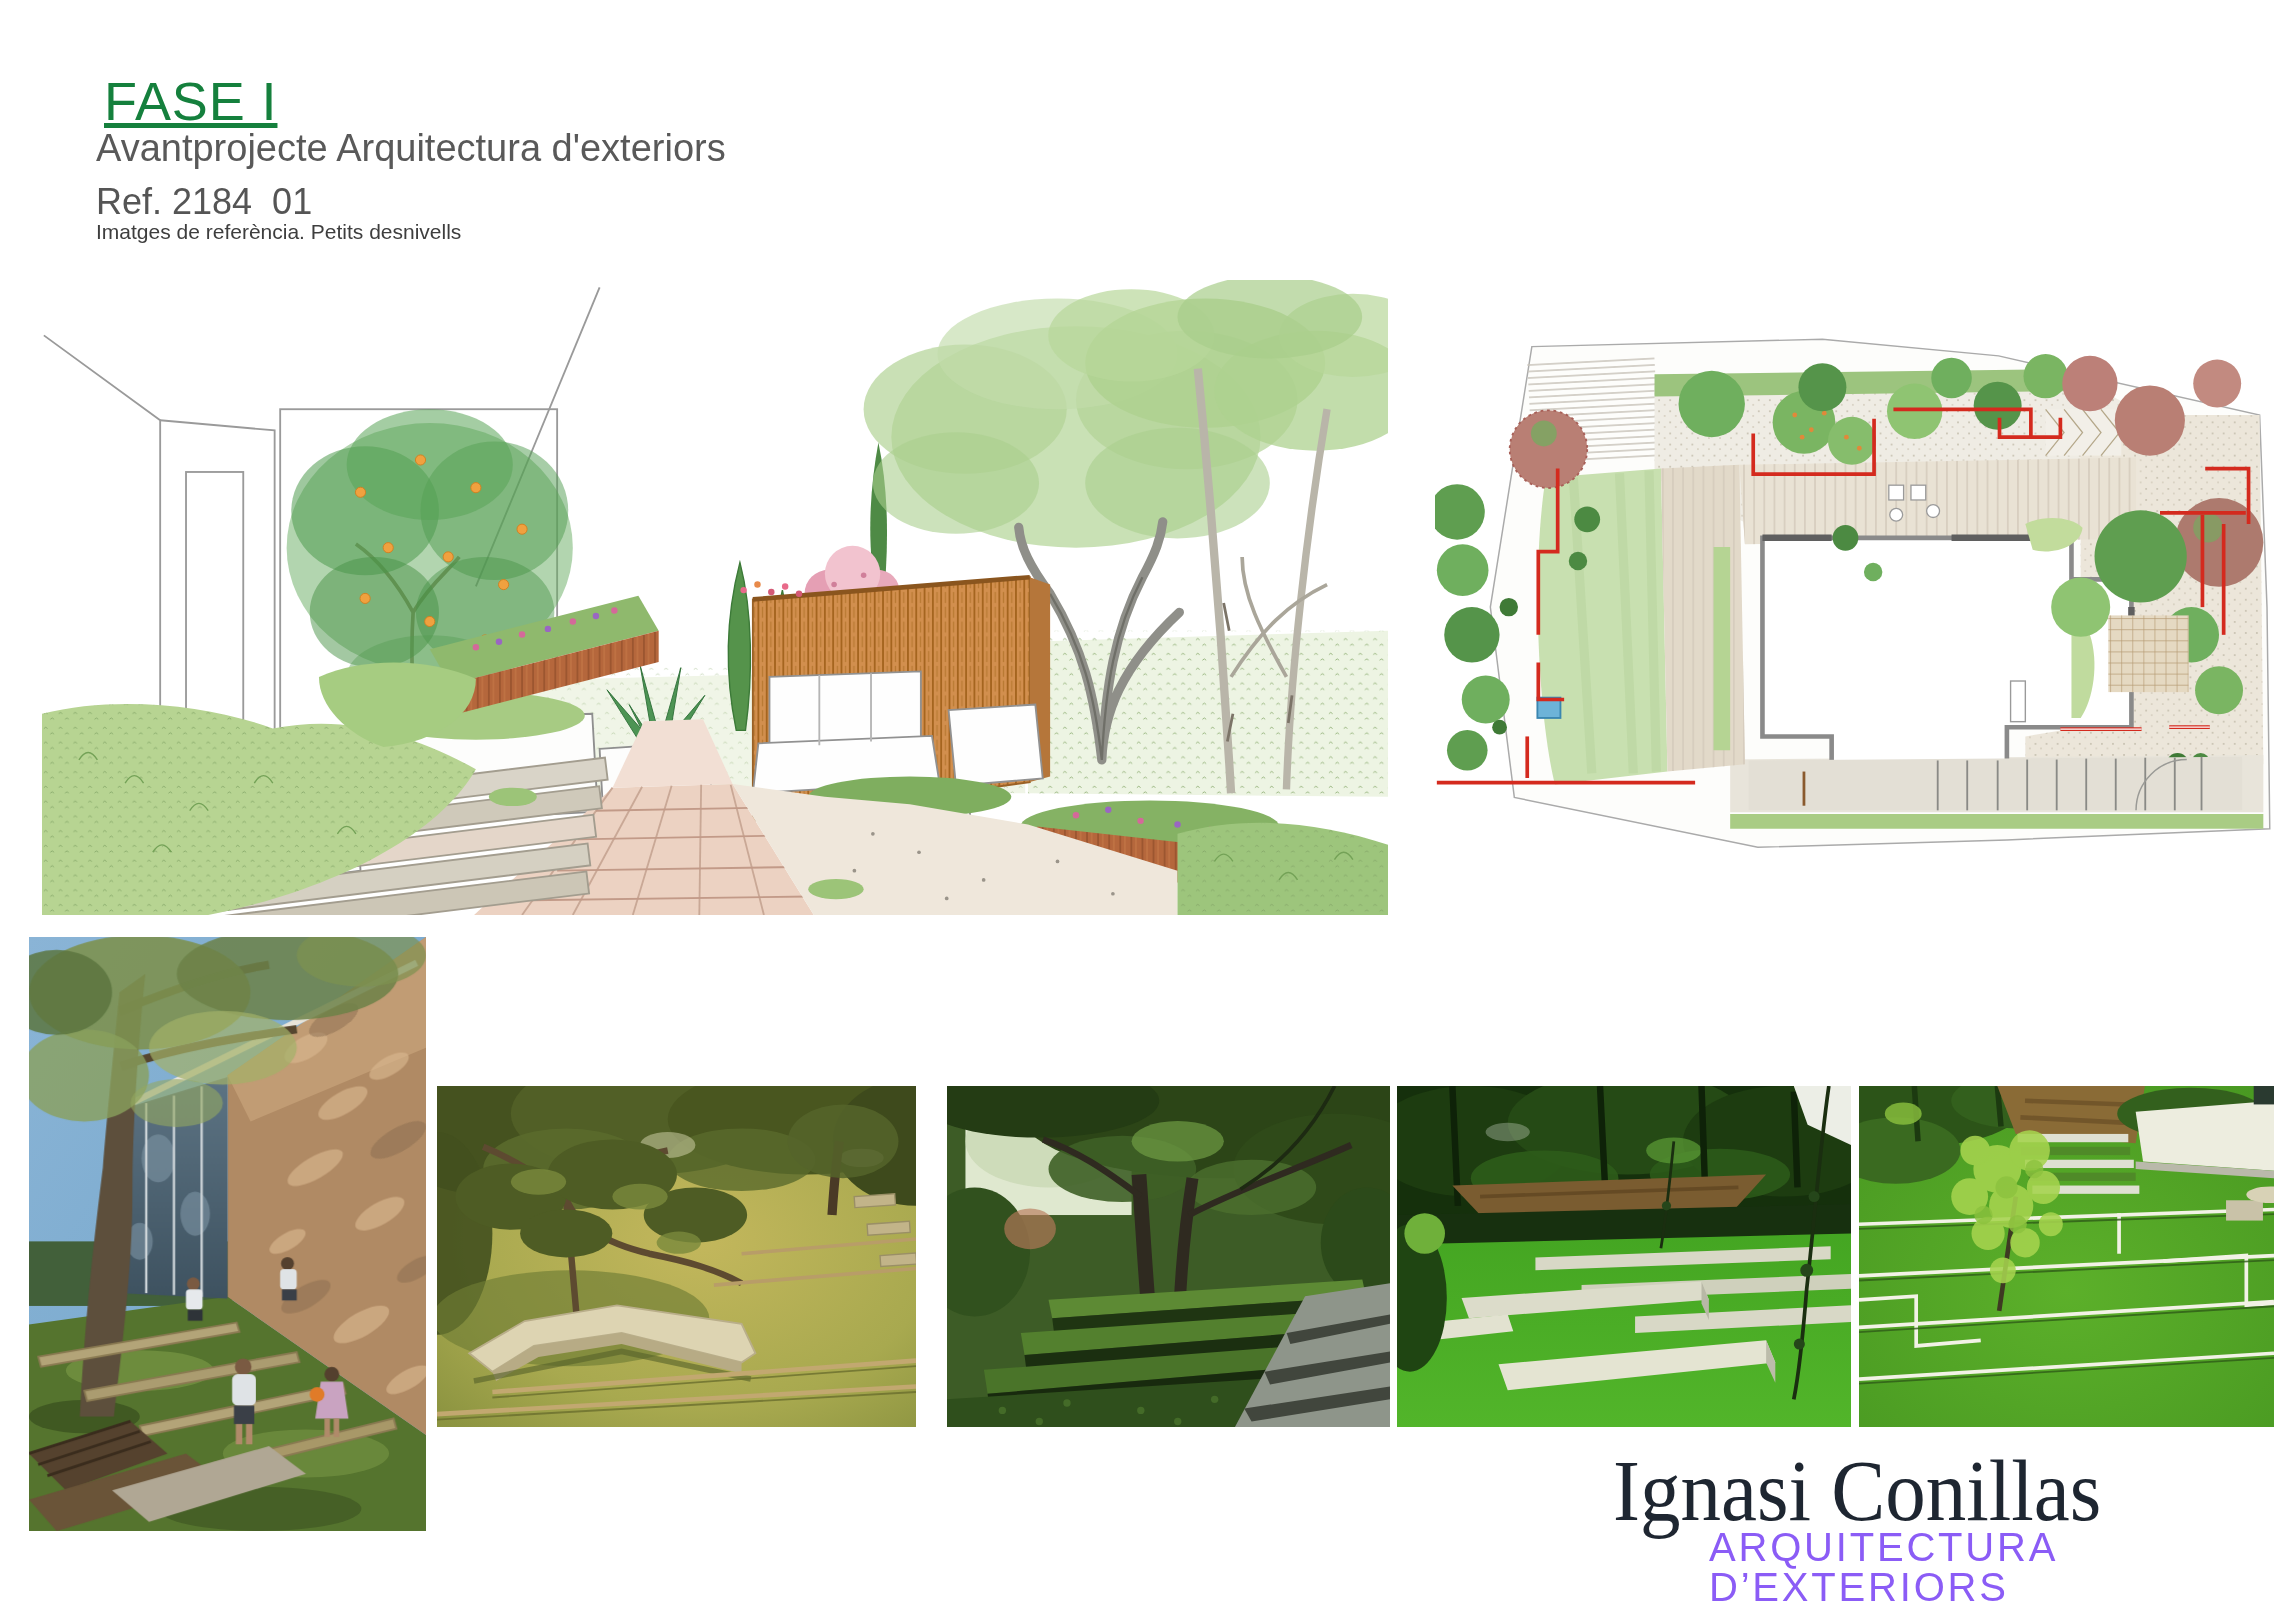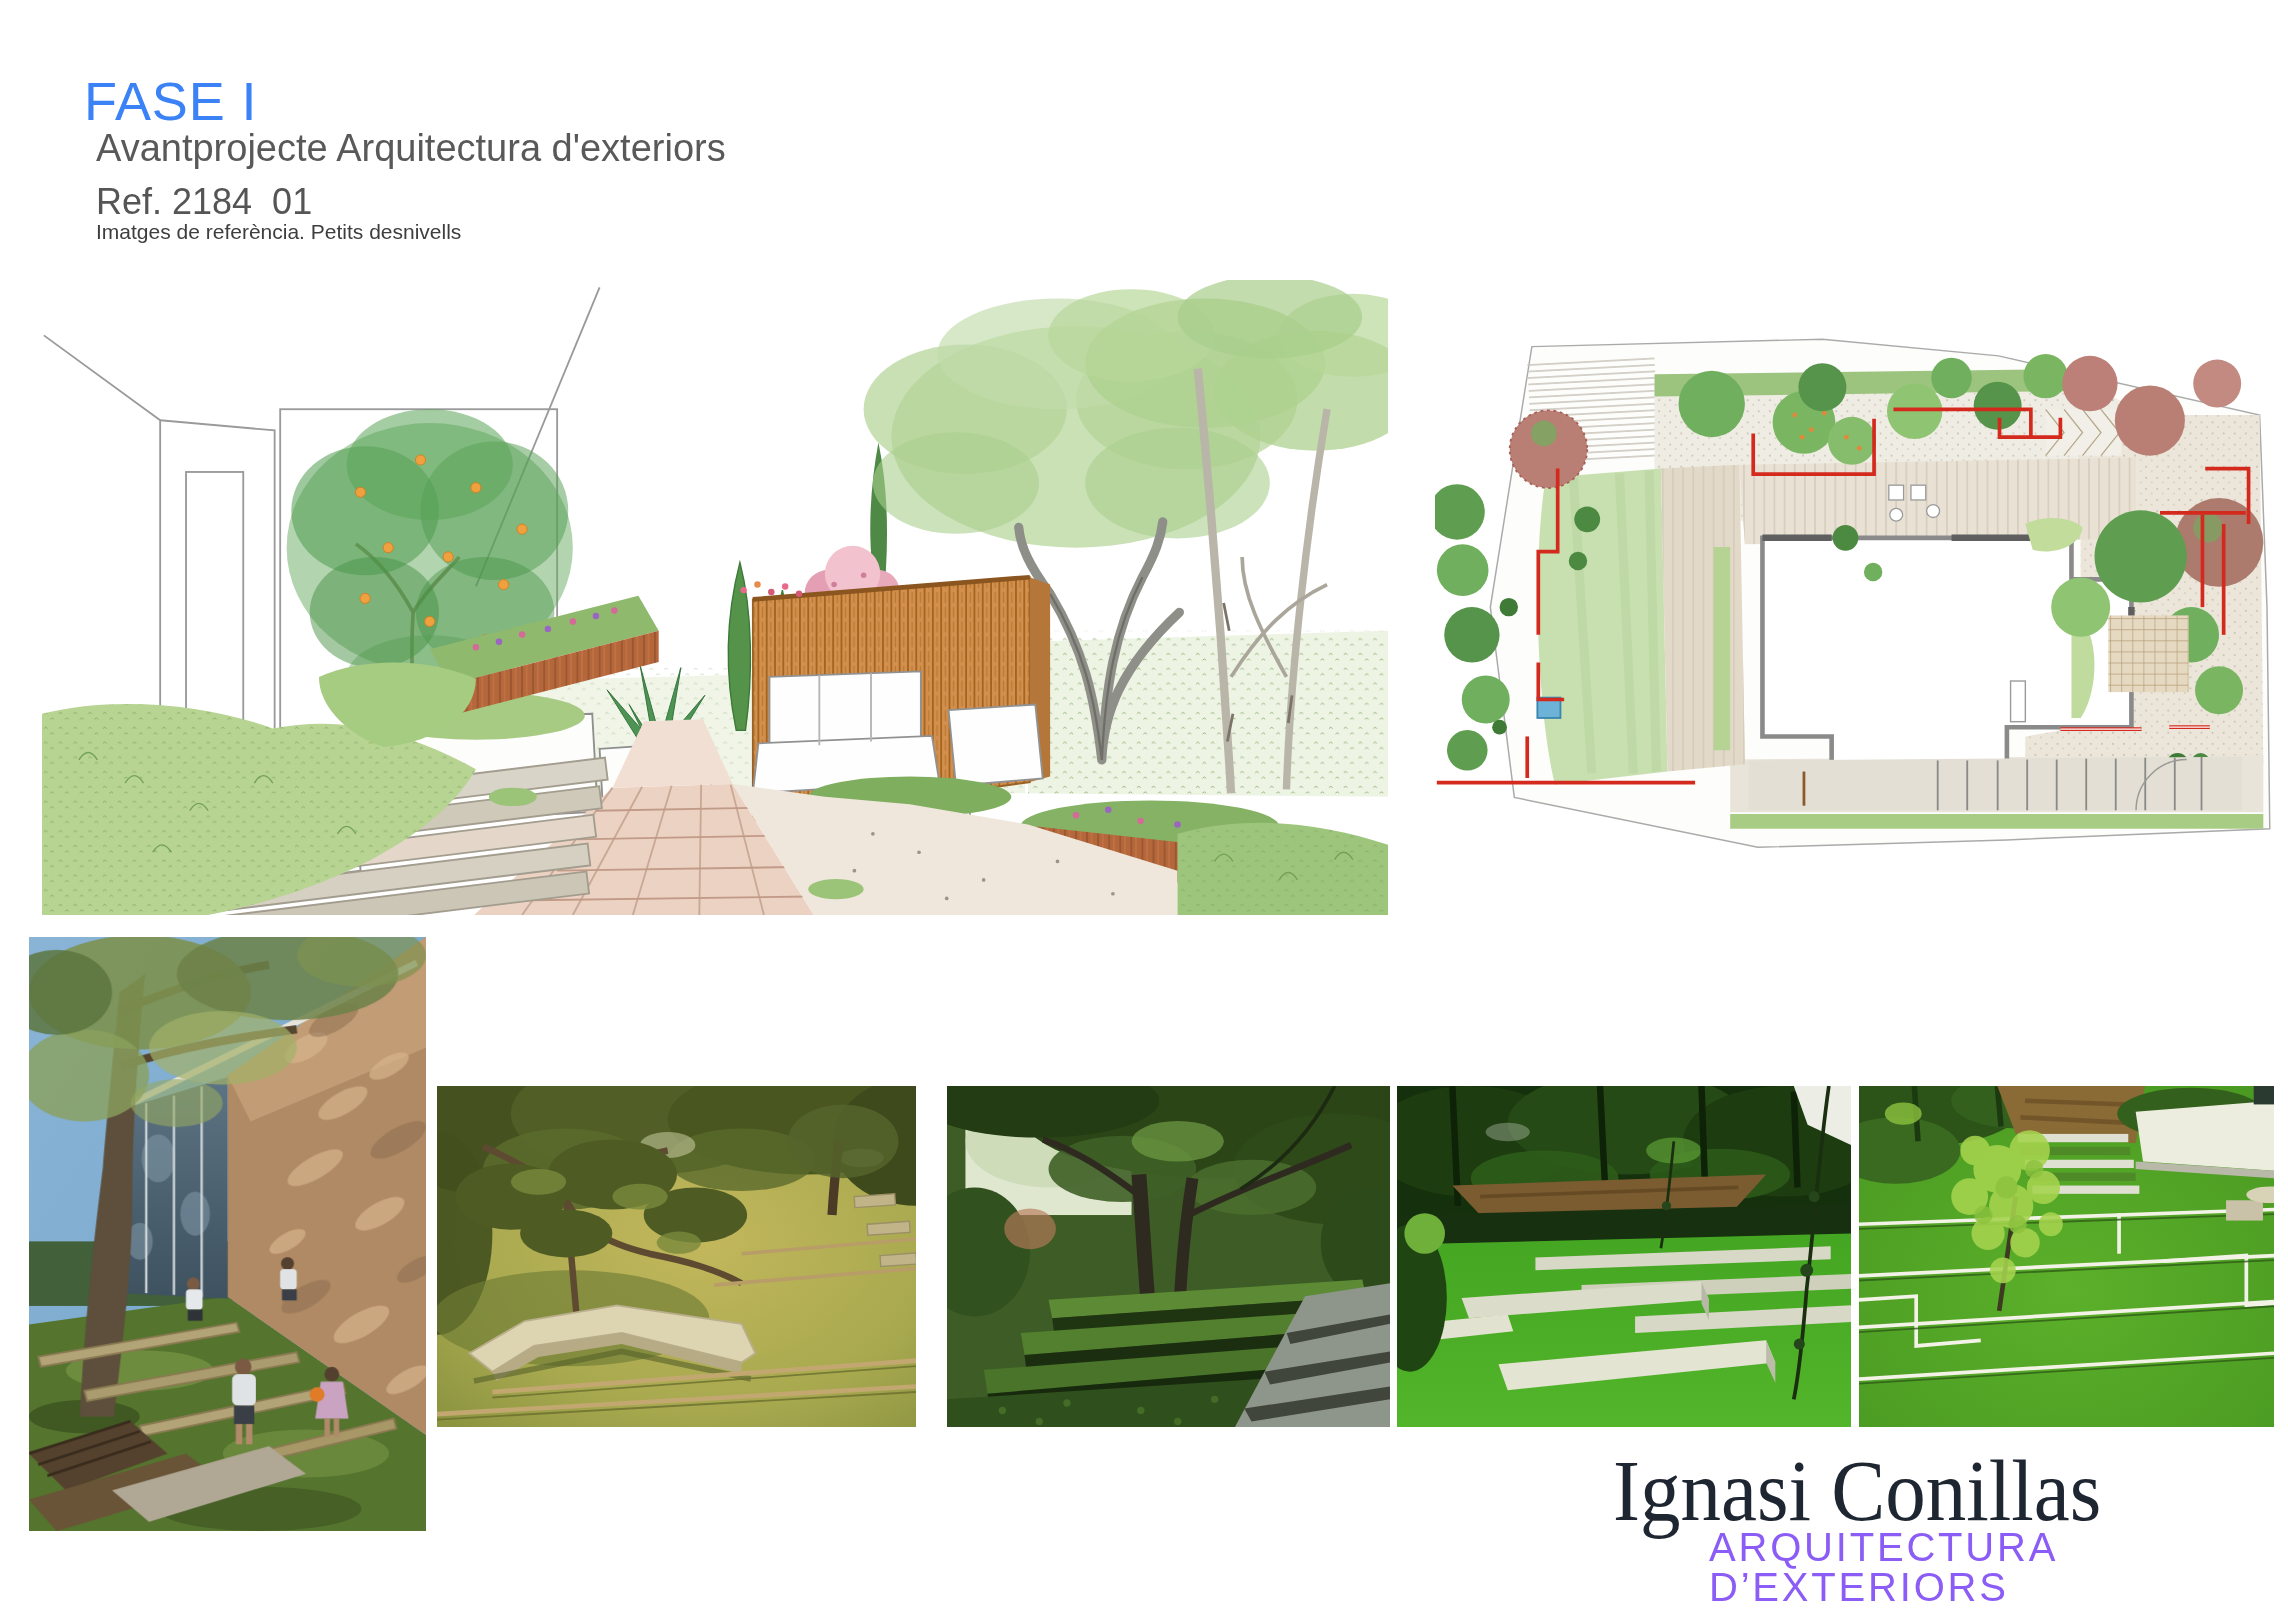--- a/index.html
+++ b/index.html
@@ -1,20 +1,20 @@
 <!DOCTYPE html>
 <html style="font-size:14.8px"><head>
 <meta charset="utf-8">
 <style>
   html,body{margin:0;padding:0;background:#ffffff;}
   .page{position:relative;width:2289px;height:1619px;background:#ffffff;overflow:hidden;
         font-family:"Liberation Sans",sans-serif;}
   .abs{position:absolute;}
   
-  .title{left:84px;top:70px;font-size:54px;color:#3b82f6;letter-spacing:0.9px;}
+  .title{left:104px;top:70px;font-size:54px;color:#15803d;letter-spacing:0.9px;text-decoration:underline;}
   .subtitle{left:96px;top:127px;font-size:38px;color:#595959;}
   .ref{left:96px;top:181px;font-size:36px;color:#555555;white-space:pre;}
   .section-label{left:96px;top:220px;font-size:21px;color:#3e3e3e;}
   
   .fig{position:absolute;overflow:hidden;}
   .fig svg{display:block;width:100%;height:100%;}
   .sketch{left:42px;top:280px;width:1346px;height:635px;}
   .plan{left:1435px;top:330px;width:844px;height:545px;}
   .photo1{left:29px;top:937px;width:397px;height:594px;}
   .photo2{left:437px;top:1086px;width:479px;height:341px;}

